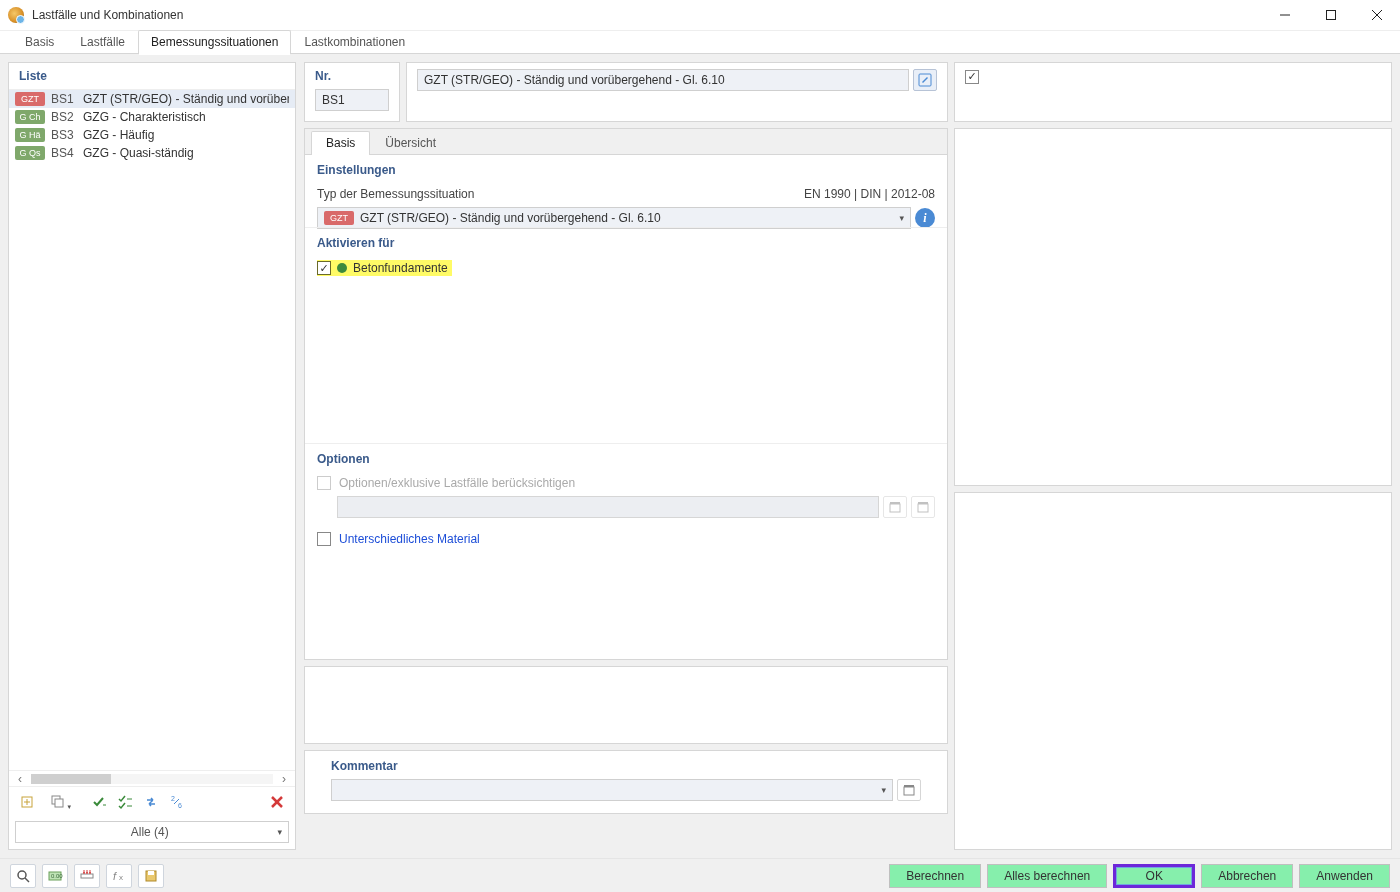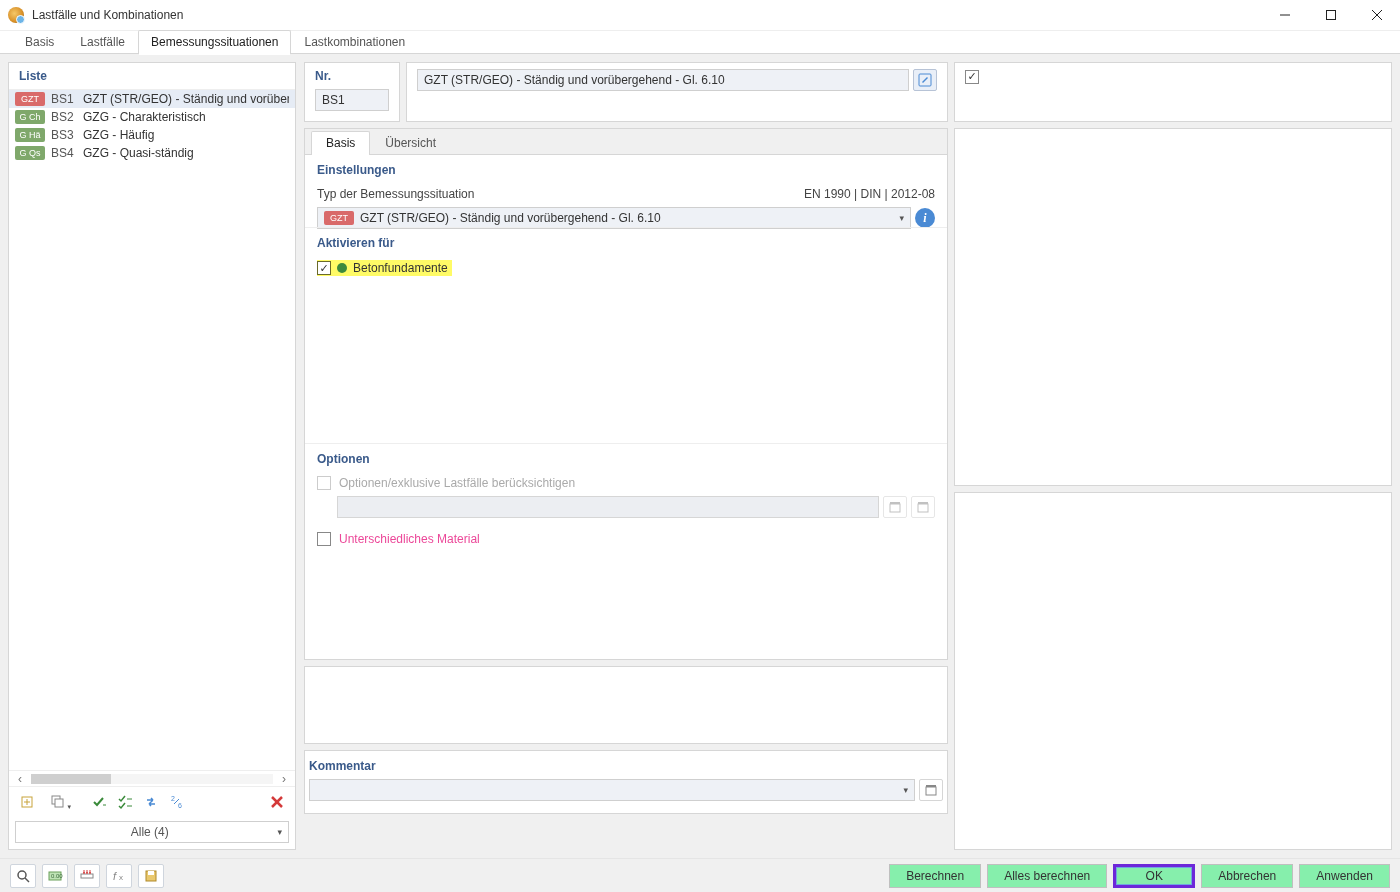--- a/index.html
+++ b/index.html
@@ -88,27 +88,27 @@
 
 .section.einst { height: 72px; padding-bottom: 16px; }
 .section.akt { height: 216px; }
 .section.opt { height: 216px; }
 
 .activate-item { display: inline-flex; align-items: center; gap: 6px; background: #fffb66; padding: 1px 4px 1px 0px; }
 .activate-item .chk { border-color: #6a6a2a; }
 .activate-item .dot { width: 10px; height: 10px; border-radius: 50%; background: #3d8a3d; }
 .activate-item .lbl { color: #333; }
 
-.option-line { display: flex; align-items: center; gap: 8px; margin-bottom: 6px; color: #ec4899; }
+.option-line { display: flex; align-items: center; gap: 8px; margin-bottom: 6px; color: #1d4ed8; }
 .option-line.disabled { color: #aaa; }
 .option-input-row { display: flex; gap: 4px; margin-left: 20px; margin-bottom: 14px; }
 .option-input-row .inp { flex: 1; height: 22px; border: 1px solid #d6d6d6; background: #eceef2; }
 
 .stub-panel { height: 78px; }
-.comment-panel { padding: 8px 4px 12px; }
+.comment-panel { padding: 8px 26px 12px; }
 .comment-row { display: flex; gap: 4px; }
 .comment-row .sel { flex: 1; height: 22px; border: 1px solid #cfcfcf; background: #eef1f6; display: flex; align-items: center; justify-content: flex-end; padding: 0 6px; cursor: pointer; }
 .comment-row .sel .caret { color: #555; font-size: 9px; }
 .side-empty { flex:1; }
 .side-small { height: 54px; }
 
 
 .footer { height: 34px; background: #f0f0f0; border-top: 1px solid #e5e5e5; display: flex; align-items: center; padding: 0 10px; gap: 6px; }
 .footer .left-icons { display: flex; gap: 6px; }
 .footer .spacer { flex: 1; }

